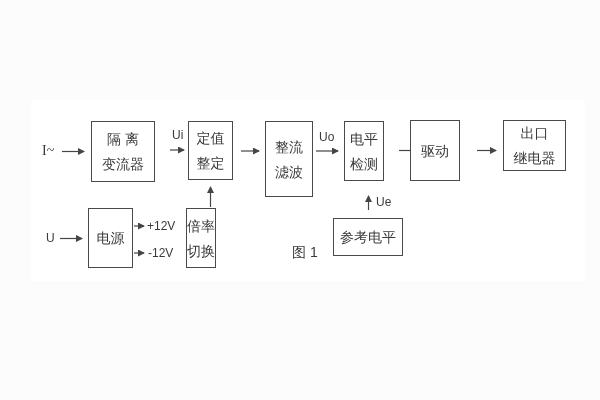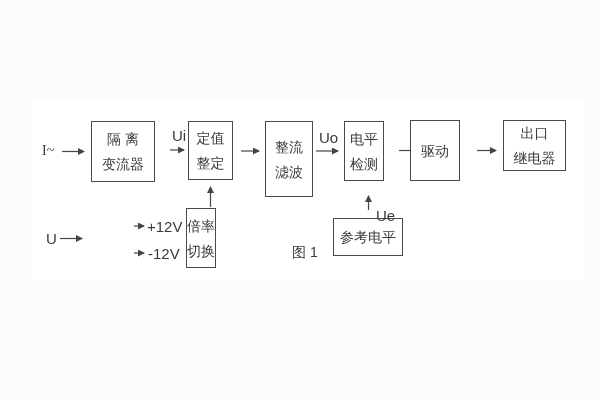--- a/index.html
+++ b/index.html
@@ -16,21 +16,21 @@
   .connectors{position:absolute;left:0;top:0;width:600px;height:400px;}
   .block{
     position:absolute;box-sizing:border-box;
     border:1px solid #4a4a4a;background:#ffffff;
     display:flex;flex-direction:column;align-items:center;justify-content:center;
     font-size:14px;line-height:14px;color:#3a3a3a;
   }
   .block.two{gap:11px;}
   .block span{white-space:nowrap;}
   .sig{
-    position:absolute;font-size:15px;line-height:13px;color:#3a3a3a;white-space:nowrap;
+    position:absolute;font-size:12px;line-height:13px;color:#3a3a3a;white-space:nowrap;
   }
   .sig.serif{font-family:"Liberation Serif","DejaVu Serif",serif;font-size:14px;}
   .caption{
     position:absolute;font-size:14px;line-height:14px;color:#3a3a3a;white-space:nowrap;text-align:center;
   }
 </style>
 </head>
 <body>
 
 <div class="canvas">
@@ -80,33 +80,36 @@
 
   <div class="block" style="left:410px;top:120px;width:50px;height:61px">
     <span>驱动</span>
   </div>
 
   <div class="block two" style="left:503px;top:120px;width:63px;height:51px">
     <span>出口</span>
     <span>继电器</span>
   </div>
 
+  <div class="block" style="left:88px;top:208px;width:45px;height:60px">
+    <span>电源</span>
+  </div>
 
   <div class="block two" style="left:186px;top:208px;width:30px;height:60px">
     <span>倍率</span>
     <span>切换</span>
   </div>
 
   <div class="block" style="left:333px;top:218px;width:70px;height:38px">
     <span>参考电平</span>
   </div>
 
   <span class="sig serif" style="left:42px;top:144px">I~</span>
   <span class="sig" style="left:46px;top:232px">U</span>
   <span class="sig" style="left:172px;top:129px">Ui</span>
   <span class="sig" style="left:319px;top:131px">Uo</span>
-  <span class="sig" style="left:376px;top:209px">Ue</span>
+  <span class="sig" style="left:376px;top:196px">Ue</span>
   <span class="sig" style="left:147px;top:220px">+12V</span>
   <span class="sig" style="left:148px;top:247px">-12V</span>
 
   <span class="caption" style="left:292px;top:245px">图 1</span>
 
 </div>
 
 </body></html>

